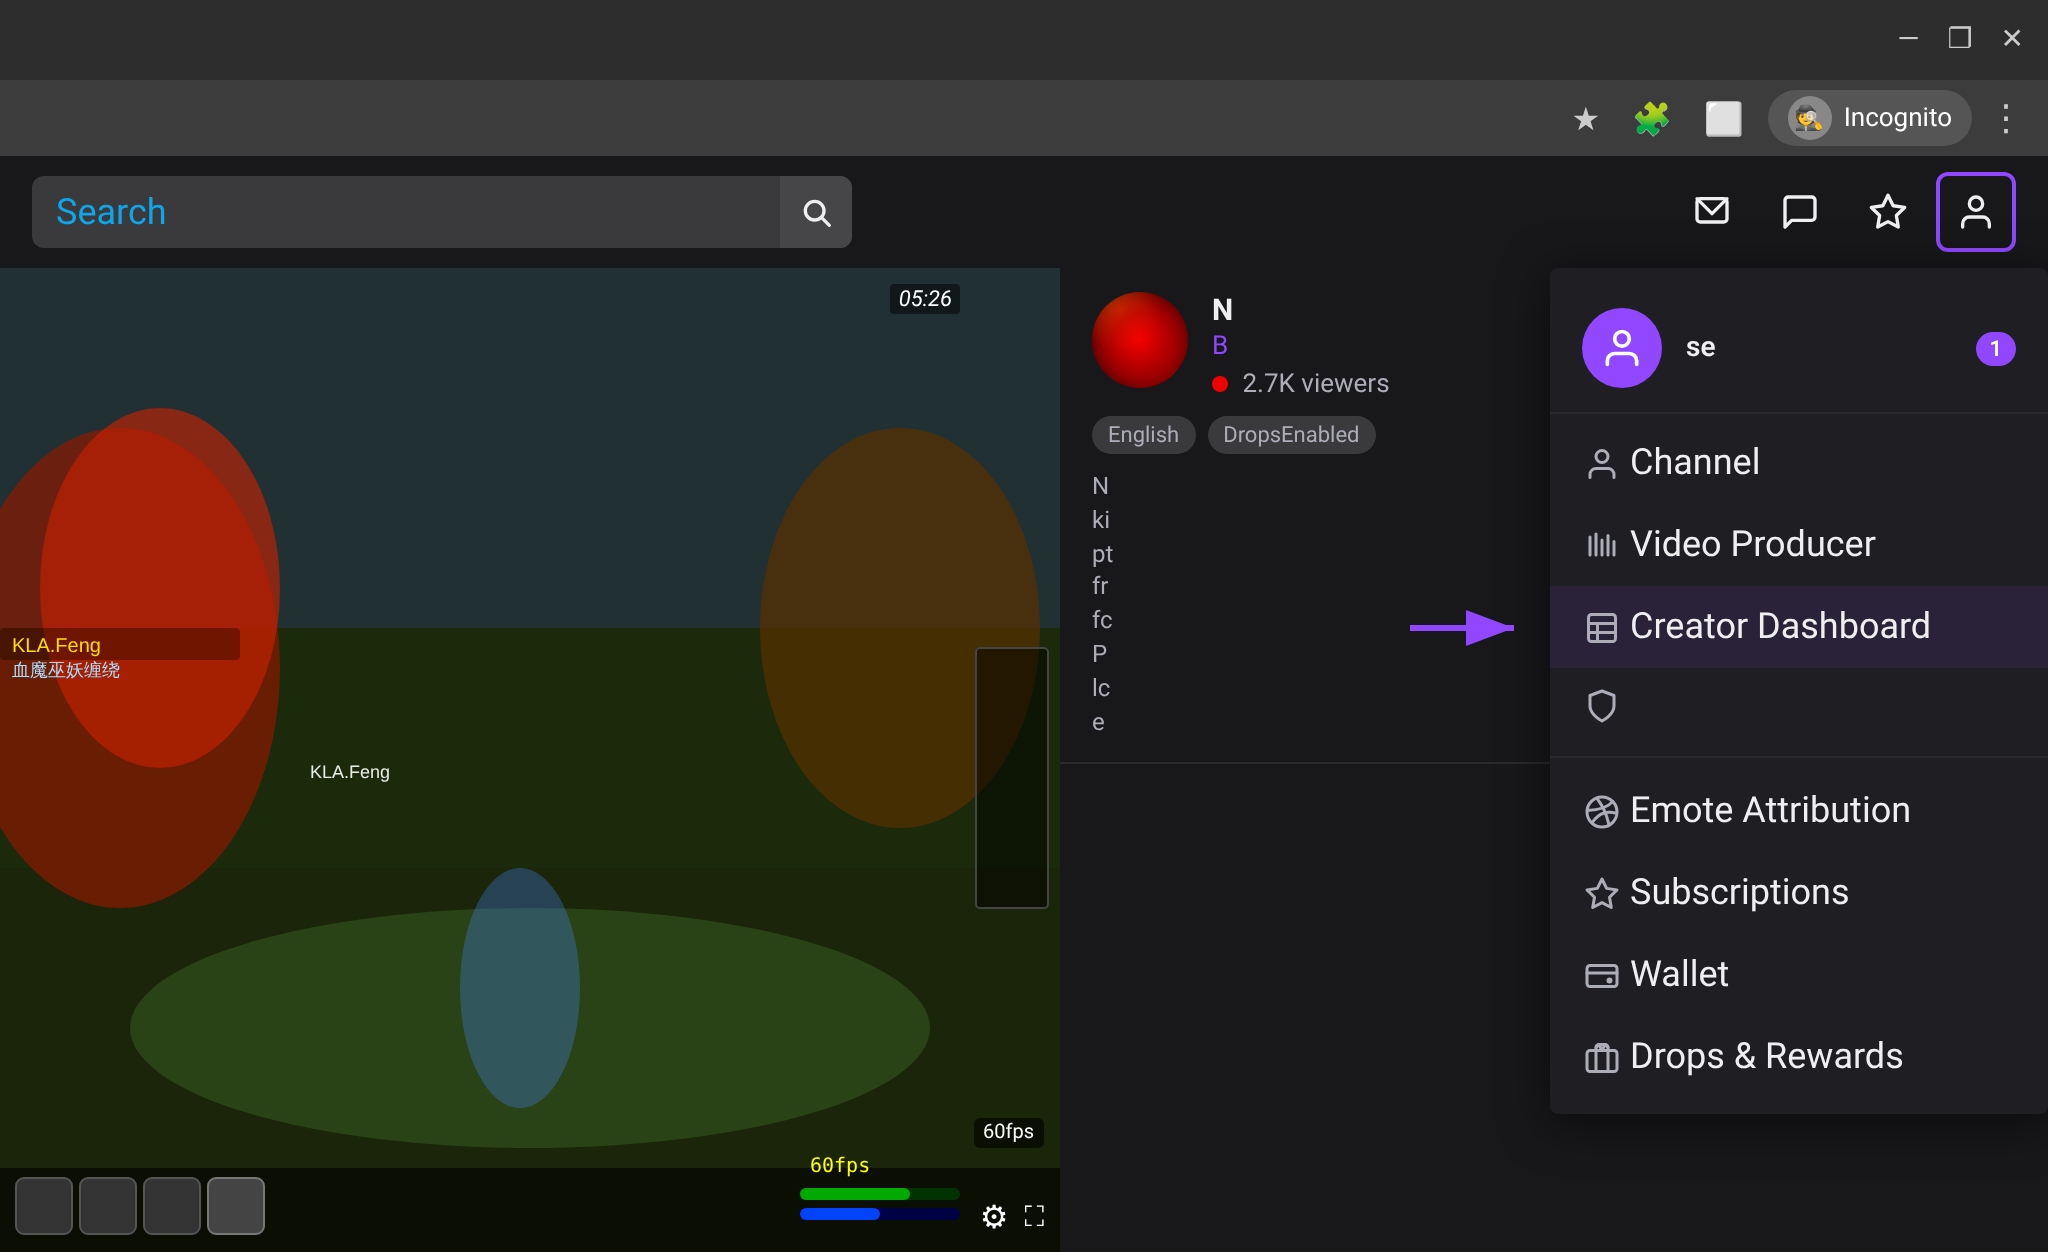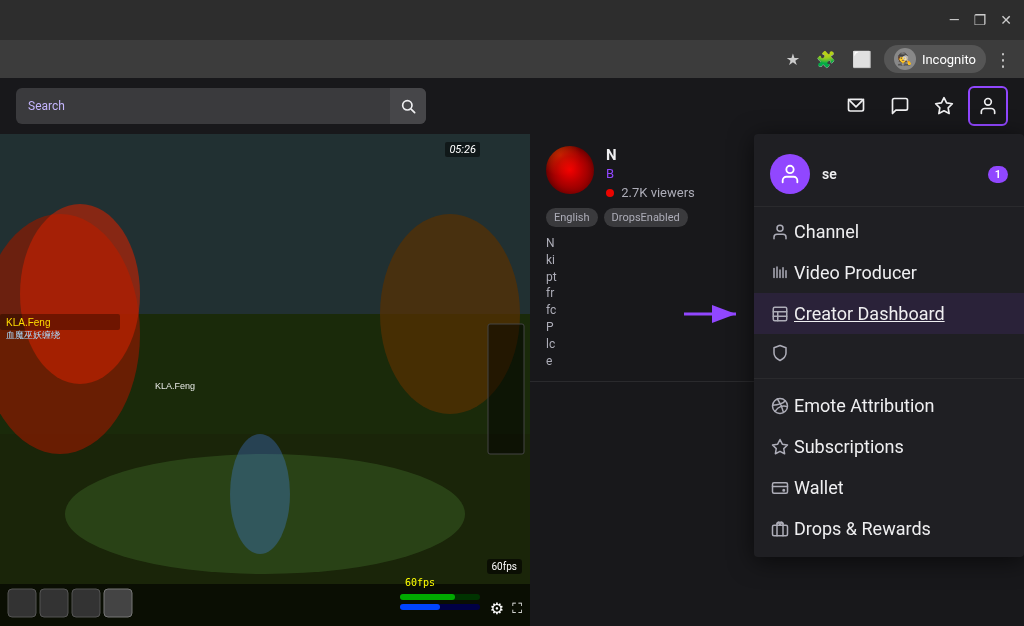--- a/index.html
+++ b/index.html
@@ -89,22 +89,22 @@
       max-width: 480px;
       background: #3a3a3d;
       border-radius: 6px;
       height: 36px;
       display: flex;
       align-items: center;
       padding: 0 12px;
       gap: 8px;
     }
     .search-text {
-      color: #c4b5fd;
-      font-size: 12px;
+      color: #0ea5e9;
+      font-size: 18px;
       flex: 1;
     }
     .search-icon-btn {
       background: #464649;
       border: none;
       border-radius: 0 6px 6px 0;
       color: #efeff1;
       width: 36px;
       height: 36px;
       display: flex;
@@ -267,21 +267,21 @@
       color: #adadb8;
       margin-top: 8px;
       line-height: 1.4;
     }
 
     
     .dropdown-overlay {
       position: absolute;
       top: 0;
       right: 0;
-      width: 270px;
+      width: 249px;
       background: #1f1f23;
       border-radius: 4px;
       box-shadow: 0 4px 24px rgba(0,0,0,0.6);
       z-index: 100;
       padding: 8px 0;
     }
 
     .dropdown-header {
       display: flex;
       align-items: center;
@@ -320,21 +320,20 @@
       display: flex;
       align-items: center;
       padding: 10px 16px;
       gap: 4px;
       cursor: pointer;
       color: #efeff1;
       font-size: 18px;
     }
     .dropdown-item.active {
       background: rgba(145,71,255,0.1);
-      text-decoration: underline;
     }
     .dropdown-icon {
       width: 20px;
       font-size: 16px;
       display: flex;
       align-items: center;
       justify-content: center;
       color: #adadb8;
     }
     .dropdown-label {

